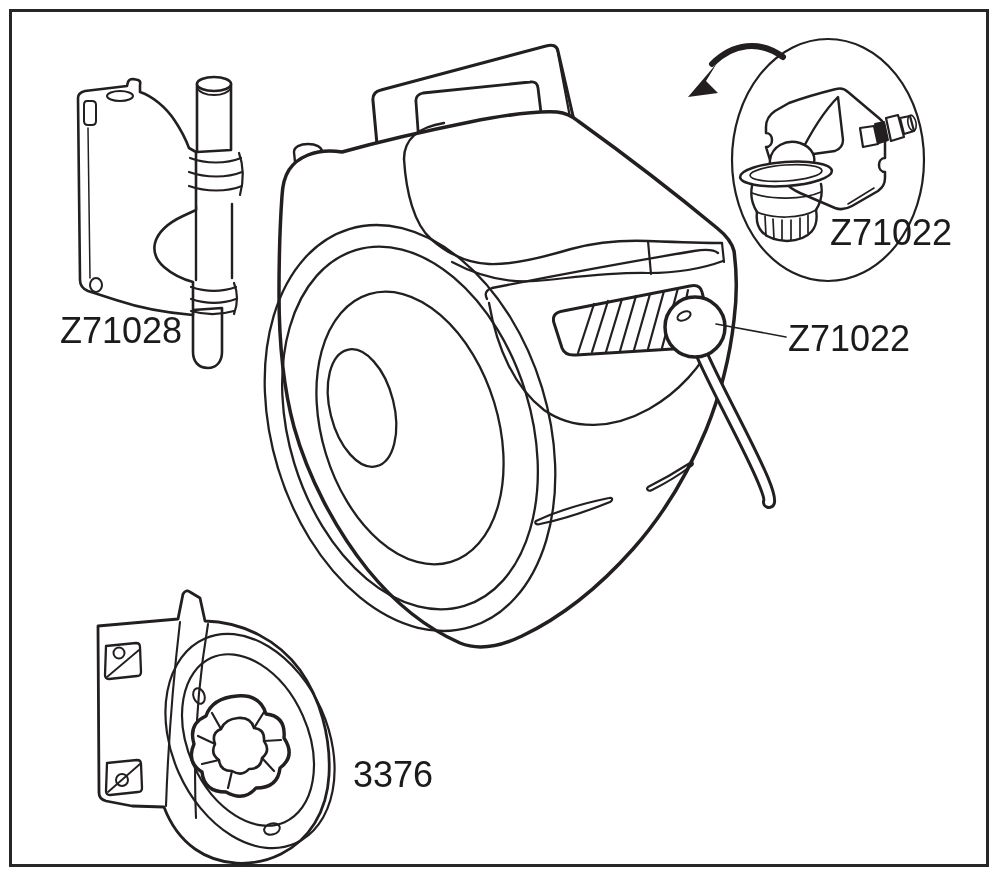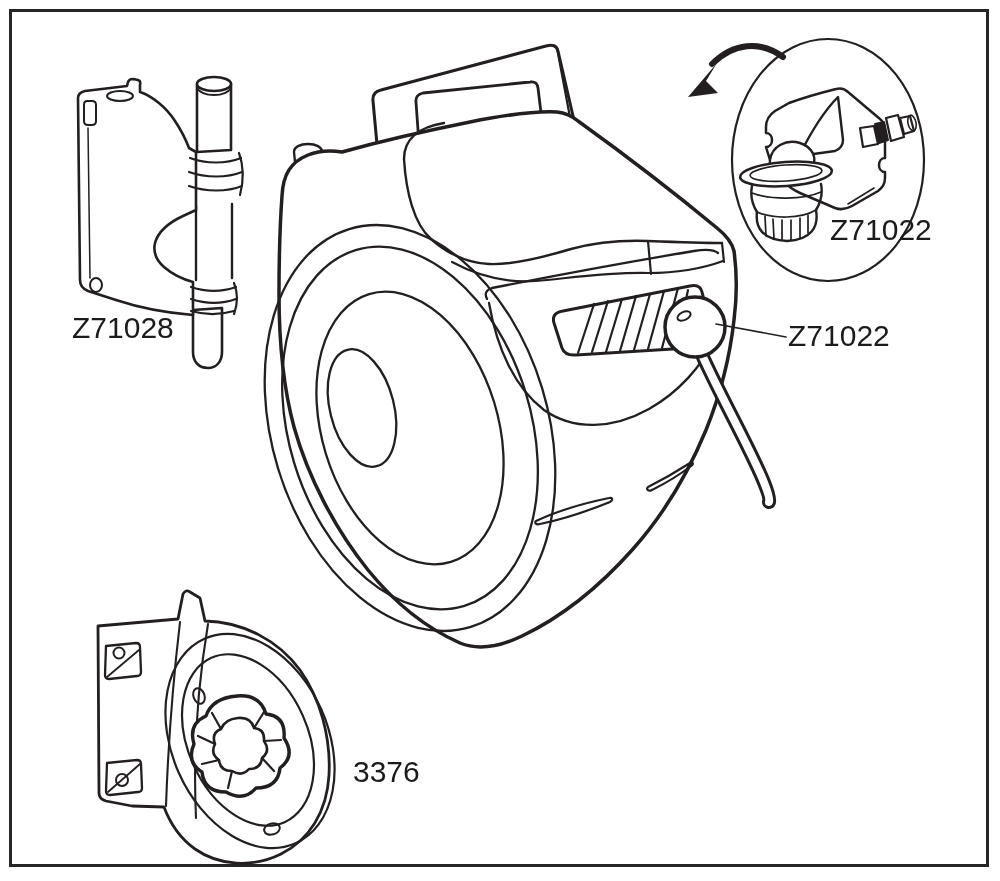--- a/index.html
+++ b/index.html
@@ -10,21 +10,21 @@
     font-family:"Liberation Sans", sans-serif;
     overflow:hidden;
   }
   .frame{
     position:absolute;left:9px;top:9px;width:980px;height:858px;
     border:3px solid #262626;box-sizing:border-box;
   }
   .drawing{position:absolute;left:0;top:0;}
   .part-label{
     position:absolute;
-    font-size:30px;
+    font-size:36px;
     font-weight:500;
     color:#1c1a1b;
     letter-spacing:0px;
     line-height:1.05;
     white-space:nowrap;
     user-select:none;
   }
 </style>
 </head>
 <body>
@@ -172,21 +172,21 @@
 
       <path d="M106,646 L136,643 Q140,643 140,647 L141,672 Q141,676 137,676 L109,679 Q105,679 105,675 Z" stroke-width="2.3"></path>
       <circle cx="119" cy="653" r="5.5" stroke-width="2"></circle>
       <path d="M107,677 L139,650" stroke-width="1.8"></path>
       <path d="M107,763 L137,760 Q141,760 141,764 L142,788 Q142,792 138,792 L110,795 Q106,795 106,791 Z" stroke-width="2.3"></path>
       <circle cx="122" cy="780" r="6" stroke-width="2"></circle>
       <path d="M108,792 L140,764" stroke-width="1.8"></path>
     </g>
   </svg>
 
-  <div class="part-label" style="left:72px;top:312px;text-align:center;">Z71028</div>
+  <div class="part-label" style="left:60px;top:312px;text-align:center;">Z71028</div>
 
   <div class="part-label" style="left:830px;top:214px;">Z71022</div>
 
   <div class="part-label" style="left:788px;top:320px;">Z71022</div>
 
   <div class="part-label" style="left:353px;top:756px;">3376</div>
 
 </div>
 
 </body></html>

